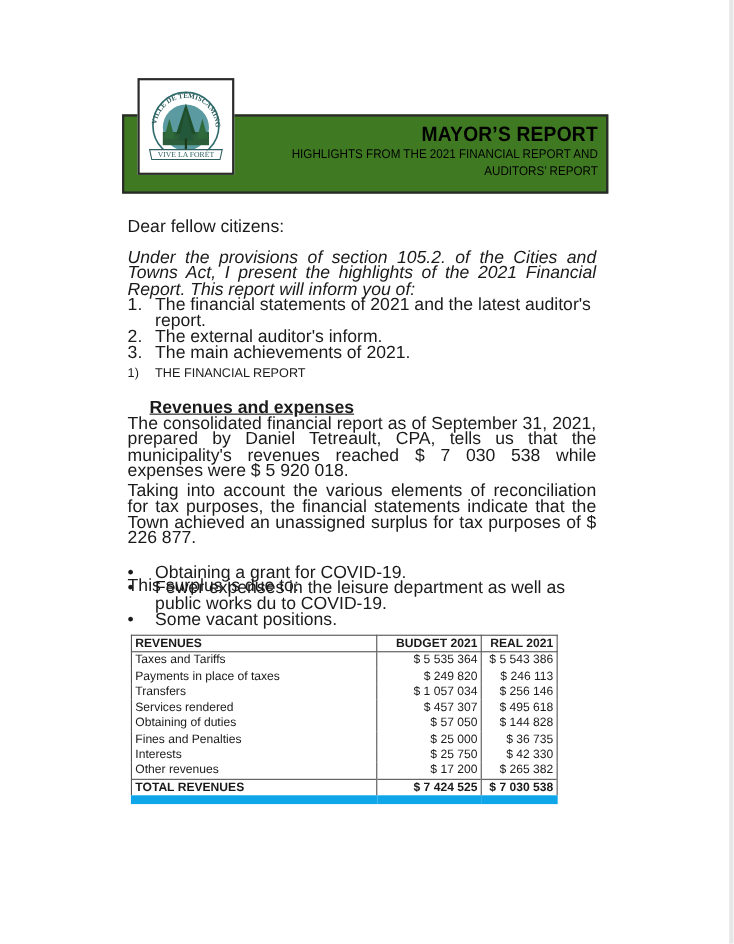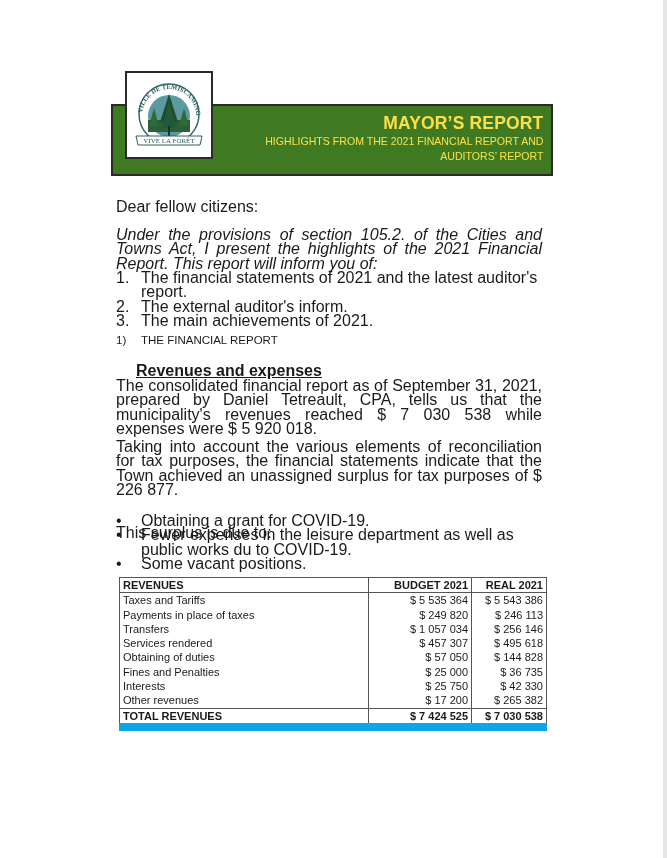--- a/index.html
+++ b/index.html
@@ -5,38 +5,38 @@
     html, body { margin: 0; padding: 0; }
     body {
       width: 667px; height: 858px; background: #ffffff; position: relative;
       font-family: "Liberation Sans", sans-serif; color: #1a1a1a; overflow: hidden;
     }
     .page-edge { position: absolute; top: 0; right: 0; width: 4px; height: 858px; background: #e6e6e6; }
     .banner {
       position: absolute; left: 111px; top: 104px; width: 442px; height: 72px;
       background: #3f7a23; border: 2px solid #2a2a2a; box-sizing: border-box;
     }
-    .banner-text { position: absolute; right: 8px; top: 6px; text-align: right; color: #fde047; }
+    .banner-text { position: absolute; right: 8px; top: 6px; text-align: right; color: #000000; }
     .banner-title { font-size: 19px; font-weight: bold; letter-spacing: 0.2px; line-height: 22px; transform: scaleX(0.92); transform-origin: right; }
     .banner-sub { font-size: 11.5px; line-height: 15px; transform: scaleX(0.92); transform-origin: right; }
     .logo {
       position: absolute; left: 125px; top: 71px; width: 88px; height: 88px;
       background: #ffffff; border: 2px solid #2a2a2a; box-sizing: border-box;
     }
     .logo svg { position: absolute; left: 3px; top: 3px; }
     .content { position: absolute; left: 116px; width: 426px; font-size: 16px; line-height: 14.4px; }
     .just { text-align: justify; }
     .num-list, .bullet-list { margin: 0; padding: 0; list-style: none; }
     .num-list li, .bullet-list li { position: relative; padding-left: 25px; }
     .num-list li .n, .bullet-list li .b { position: absolute; left: 0; }
     .section-h { font-size: 11.5px; font-weight: normal; }
     .section-h .n { display: inline-block; width: 25px; }
     .sub-h { font-weight: bold; text-decoration: underline; margin-left: 20px; }
     table.rev {
-      position: absolute; left: 119px; top: 577px; width: 428px; border-collapse: collapse;
+      position: absolute; left: 119px; top: 577px; width: 388px; border-collapse: collapse;
       font-size: 11px; line-height: 14.3px;
     }
     table.rev td, table.rev th { border: 1px solid #555; padding: 0 3px; height: 14.3px; }
     table.rev th { font-weight: bold; text-align: left; }
     table.rev th.r, table.rev td.r { text-align: right; }
     table.rev tr.total td { font-weight: bold; border-bottom: 8px solid #0ea5e9; }
     table.rev td { border-top: none; border-bottom: none; }
     table.rev tr.total td { border-top: 1px solid #555; }
     table.rev th { border-bottom: 1px solid #555; }
     col.c1 { width: 243px; } col.c2 { width: 100px; } col.c3 { width: 73px; }

